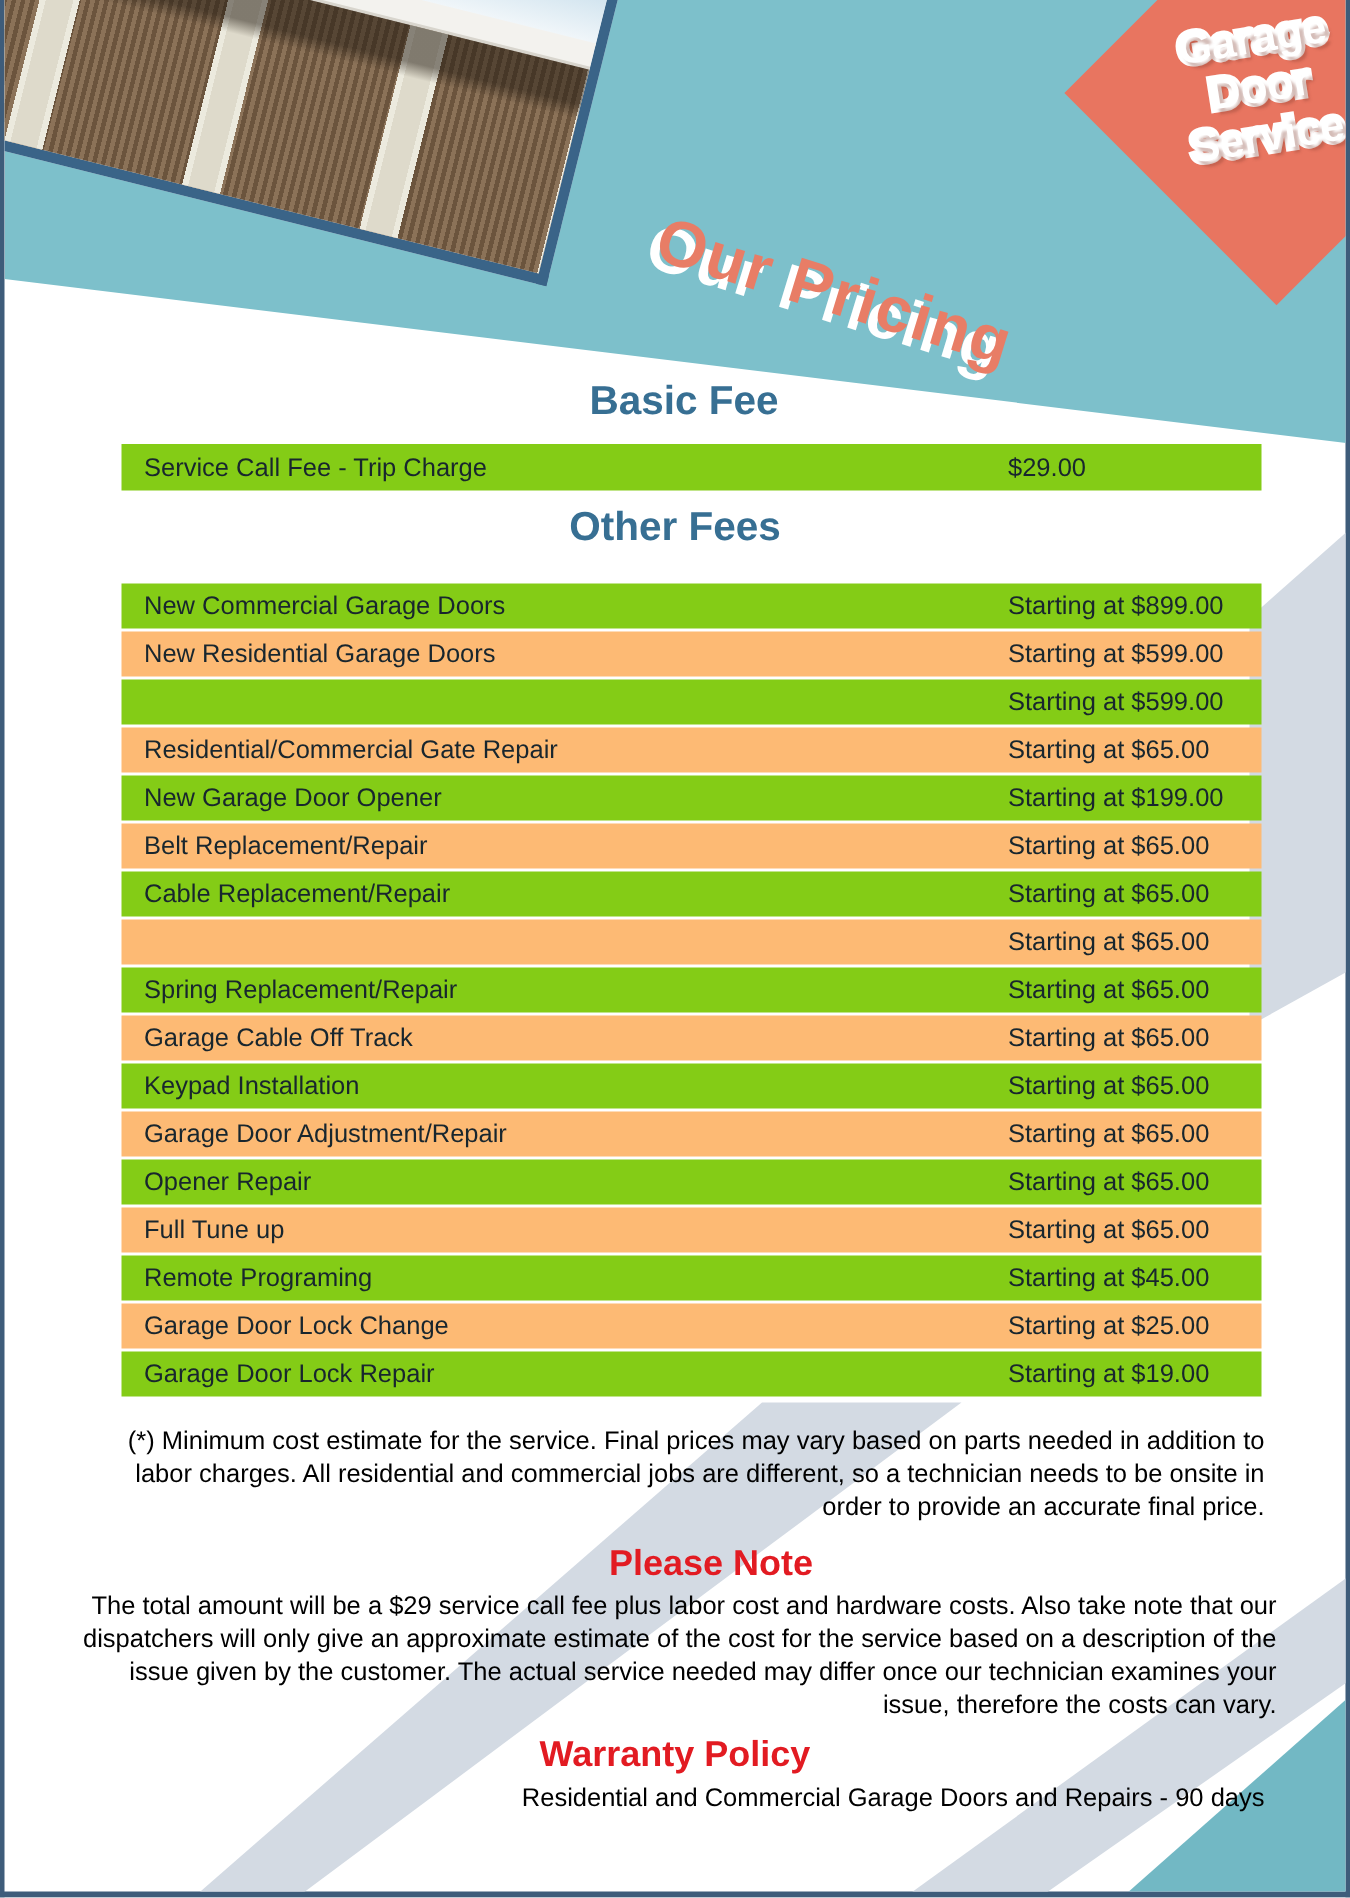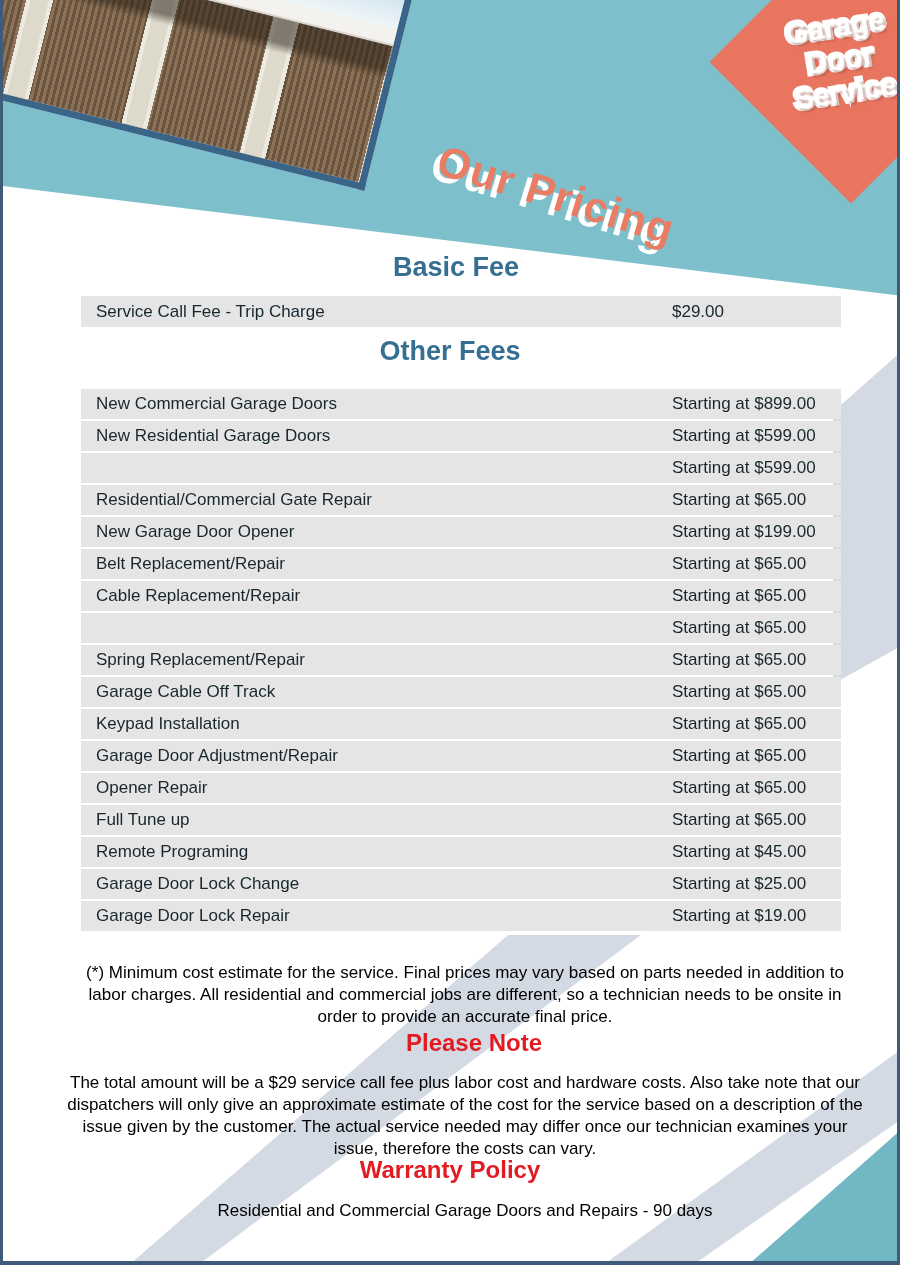--- a/index.html
+++ b/index.html
@@ -53,28 +53,28 @@
   .red-heading{position:absolute;left:0;width:100%;margin:0;text-align:center;
     font-size:24px;font-weight:bold;color:#e21b22;z-index:3;}
   #please-note-heading{top:1029px;padding-left:48px;}
   #warranty-heading{top:1156px;}
 
   
   .fee-row{position:relative;width:760px;height:30px;line-height:30px;
     font-size:17px;color:#18262e;z-index:3;}
   .fee-row .fee-name{position:absolute;left:15px;top:0;white-space:nowrap;}
   .fee-row .fee-price{position:absolute;left:591px;top:0;white-space:nowrap;}
-  .fee-row.teal{background:#e5e5e5;}
-  .fee-row.coral{background:#e5e5e5;}
+  .fee-row.teal{background:#84cc16;}
+  .fee-row.coral{background:#fdba74;}
   #basic-row{position:absolute;left:78px;top:296px;height:31px;line-height:31px;}
   .fee-table{position:absolute;left:78px;top:389px;width:760px;z-index:3;}
   .fee-table .fee-row{margin-bottom:2px;}
 
   
-  .body-text{position:absolute;margin:12px;text-align:center;font-size:17px;line-height:22px;
+  .body-text{position:absolute;margin:0;text-align:right;font-size:17px;line-height:22px;
     color:#000000;z-index:3;}
   #footnote{left:60px;top:950px;width:780px;}
   #note-text{left:52px;top:1060px;width:796px;}
   #warranty-text{left:60px;top:1188px;width:780px;}
 </style>
 </head>
 <body>
 
 <div class="page">
 

